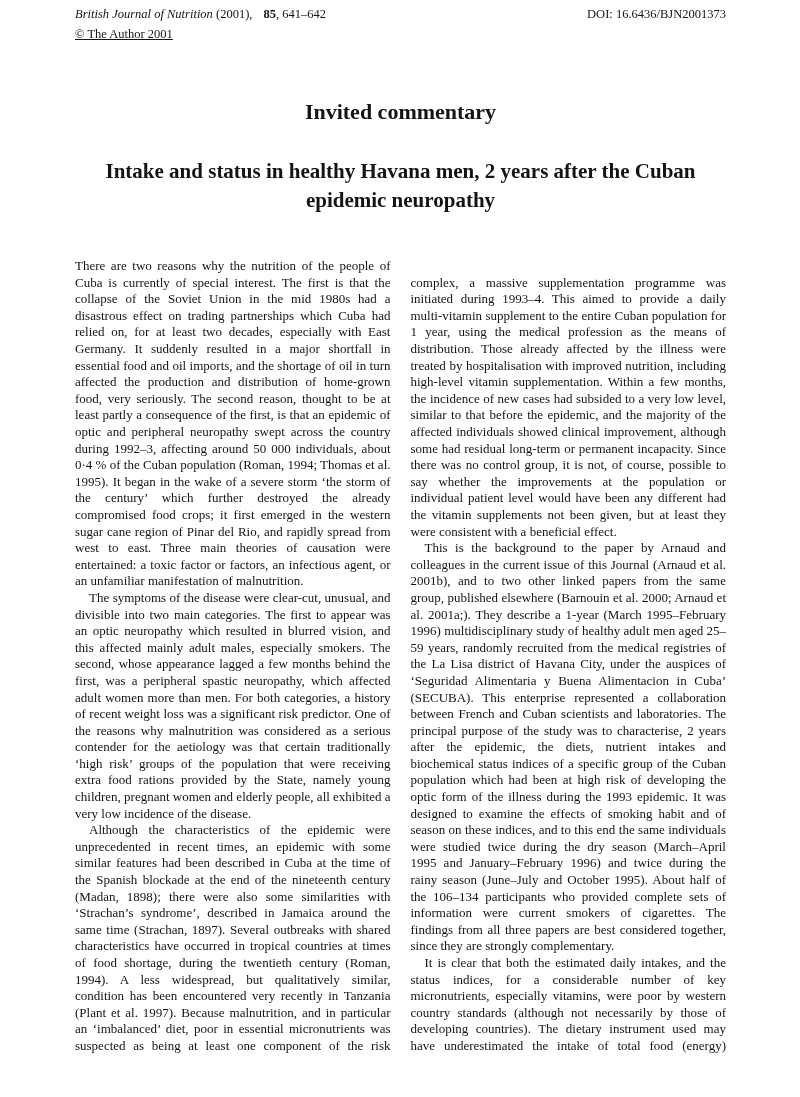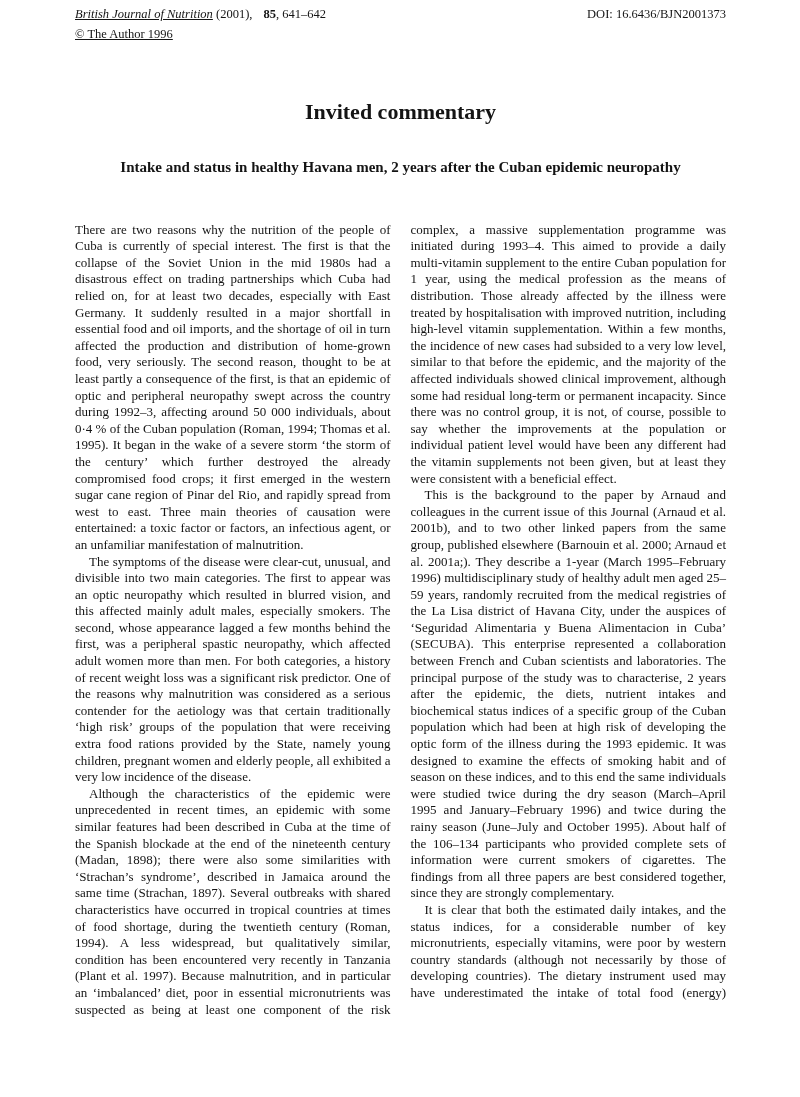--- a/index.html
+++ b/index.html
@@ -18,45 +18,46 @@
     font-family: "Liberation Serif", "DejaVu Serif", serif;
     overflow: hidden;
   }
   .page-header {
     display: flex;
     justify-content: space-between;
     align-items: flex-start;
     font-size: 12.5px;
     line-height: 1.4;
   }
-  .journal-name { font-style: italic; text-decoration: underline; }
+  .journal-name { font-style: italic; }
   .volume { font-weight: bold; margin-left: 8px; }
   .copyright {
     text-decoration: underline;
     margin-top: 2px;
   }
   .section-title {
     margin: 56px 0 0 0;
     text-align: center;
     font-size: 22px;
     font-weight: bold;
     line-height: 1.2;
   }
   .article-title {
     margin: 32px auto 0 auto;
     max-width: 742px;
     text-align: center;
-    font-size: 15px;
+    font-size: 21px;
     font-weight: bold;
     line-height: 1.35;
   }
   .columns {
     display: flex;
     gap: 20px;
     margin-top: 44px;
+    align-items: flex-end;
   }
   .col {
     width: 315.5px;
     font-size: 13px;
     line-height: 16.6px;
     text-align: justify;
   }
   .col p {
     margin: 0;
     text-indent: 14px;
@@ -65,21 +66,21 @@
   .col p.continues { text-align-last: justify; font-family: Liberation Serif, serif; }
 </style>
 </head>
 <body>
 
 <div class="page">
 
   <header class="page-header">
     <div class="header-left">
       <div class="citation-line"><span class="journal-name">British Journal of Nutrition</span><span> (2001), </span><span class="volume">85</span><span>, 641–642</span></div>
-      <div class="copyright">© The Author 1996</div>
+      <div class="copyright">© The Author 2001</div>
     </div>
     <div class="header-right">DOI: 16.6436/BJN2001373</div>
   </header>
 
   <h2 class="section-title">Invited commentary</h2>
 
   <h1 class="article-title">Intake and status in healthy Havana men, 2 years after the Cuban epidemic neuropathy</h1>
 
   <main class="columns">
     <div class="col">

